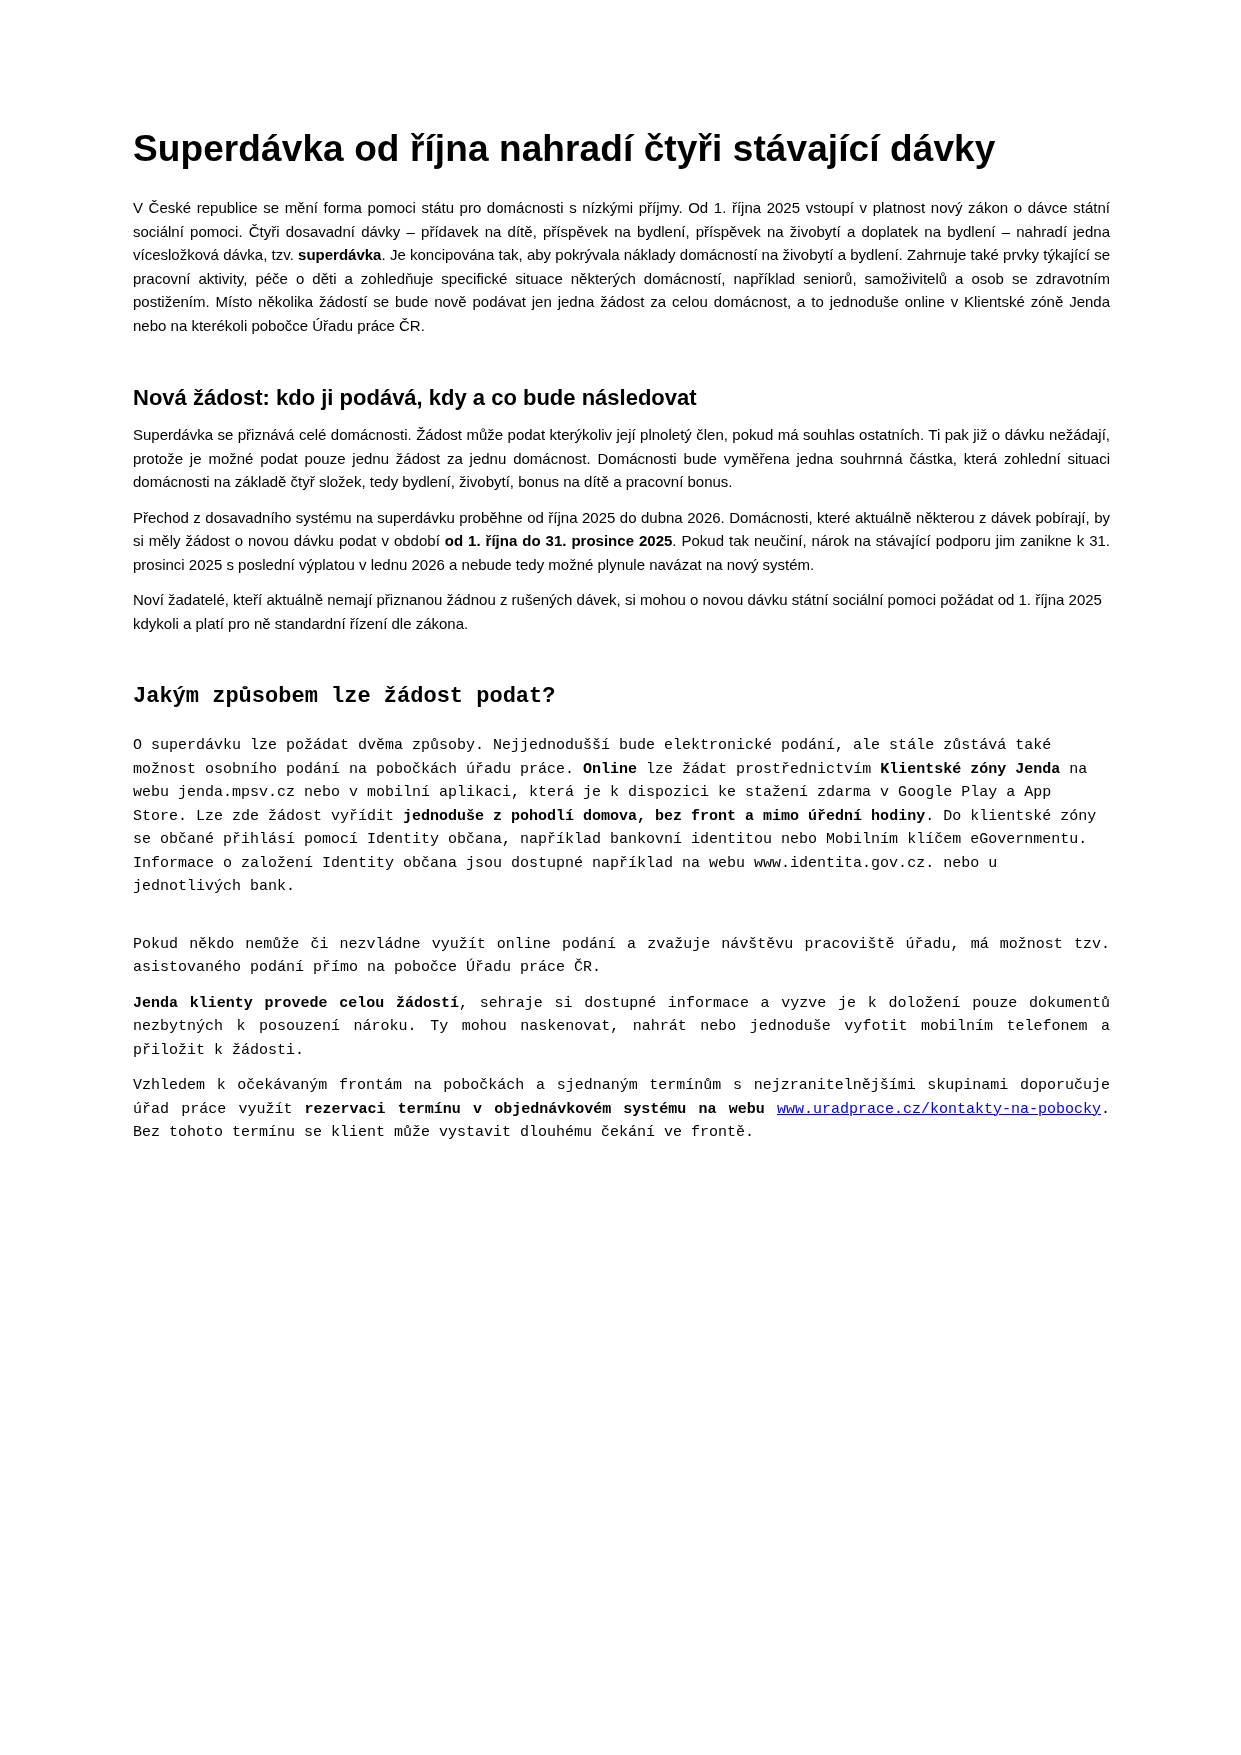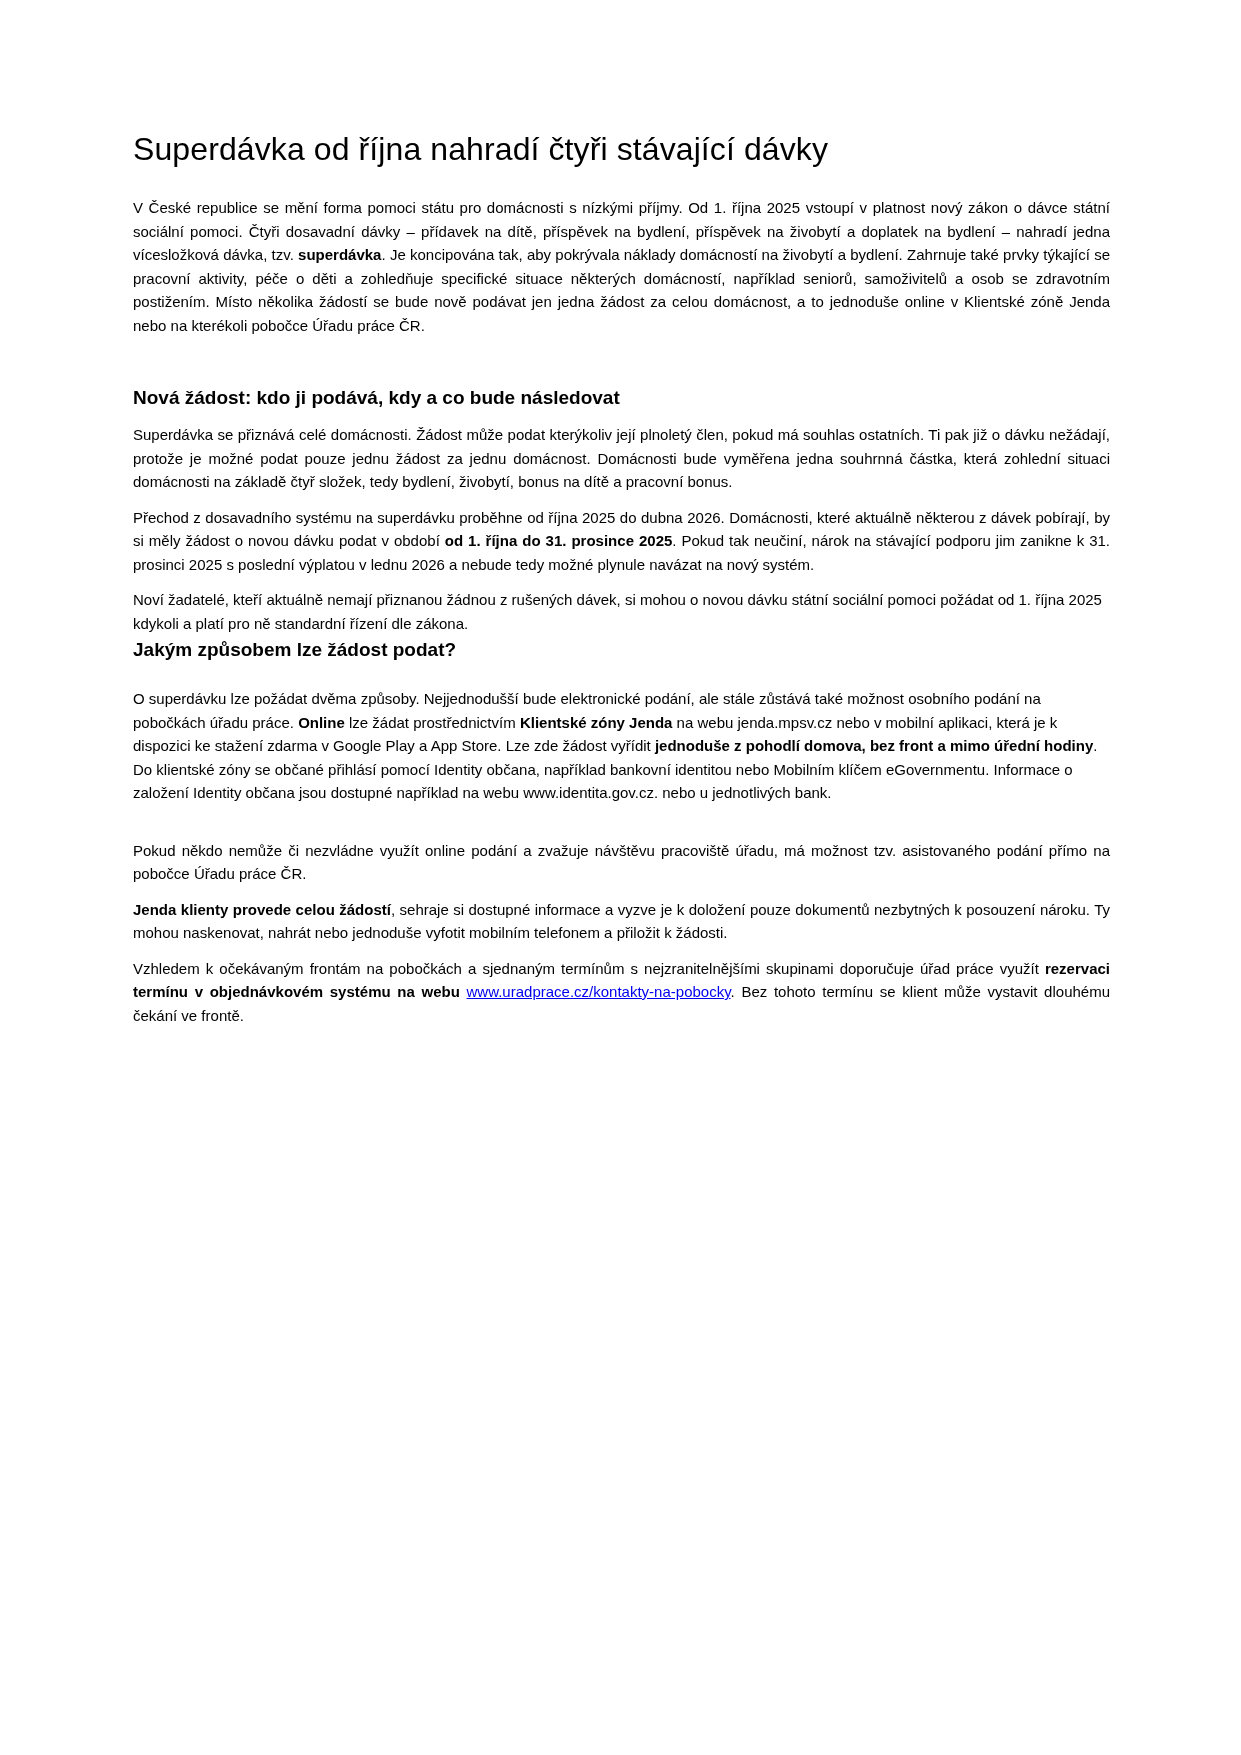--- a/index.html
+++ b/index.html
@@ -12,28 +12,28 @@
       color: #000000;
     }
     .page {
       position: absolute;
       left: 133px;
       top: 130px;
       width: 977px;
     }
     h1.doc-title {
       font-family: "Liberation Sans", sans-serif;
-      font-size: 32px;
-      font-weight: normal;
+      font-size: 37px;
+      font-weight: bold;
       margin: 0 0 28px 0;
       line-height: 38px;
       letter-spacing: 0.1px;
     }
     h2.section-heading {
-      font-size: 19px;
+      font-size: 22px;
       font-weight: bold;
       margin: 0;
       line-height: 30px;
     }
     p.para {
       font-size: 15px;
       line-height: 23.5px;
       margin: 0;
     }
     p.justify { text-align: justify; }
@@ -50,21 +50,21 @@
 
   <p class="para justify"><span>V České republice se mění forma pomoci státu pro domácnosti s nízkými příjmy. Od 1. října 2025 vstoupí v platnost nový zákon o dávce státní sociální pomoci. Čtyři dosavadní dávky – přídavek na dítě, příspěvek na bydlení, příspěvek na živobytí a doplatek na bydlení – nahradí jedna vícesložková dávka, tzv. </span><b>superdávka</b><span>. Je koncipována tak, aby pokrývala náklady domácností na živobytí a bydlení. Zahrnuje také prvky týkající se pracovní aktivity, péče o děti a zohledňuje specifické situace některých domácností, například seniorů, samoživitelů a osob se zdravotním postižením. Místo několika žádostí se bude nově podávat jen jedna žádost za celou domácnost, a to jednoduše online v Klientské zóně Jenda nebo na kterékoli pobočce Úřadu práce ČR.</span></p>
 
   <div style="margin-top:46px;">
     <h2 class="section-heading" style="margin-bottom:10px;">Nová žádost: kdo ji podává, kdy a co bude následovat</h2>
     <p class="para justify" style="margin-bottom:12px;"><span>Superdávka se přiznává celé domácnosti. Žádost může podat kterýkoliv její plnoletý člen, pokud má souhlas ostatních. Ti pak již o dávku nežádají, protože je možné podat pouze jednu žádost za jednu domácnost. Domácnosti bude vyměřena jedna souhrnná částka, která zohlední situaci domácnosti na základě čtyř složek, tedy bydlení, živobytí, bonus na dítě a pracovní bonus.</span></p>
     <p class="para justify" style="margin-bottom:12px;"><span>Přechod z dosavadního systému na superdávku proběhne od října 2025 do dubna 2026. Domácnosti, které aktuálně některou z dávek pobírají, by si měly žádost o novou dávku podat v období </span><b>od 1. října do 31. prosince 2025</b><span>. Pokud tak neučiní, nárok na stávající podporu jim zanikne k 31. prosinci 2025 s poslední výplatou v lednu 2026 a nebude tedy možné plynule navázat na nový systém.</span></p>
     <p class="para left"><span>Noví žadatelé, kteří aktuálně nemají přiznanou žádnou z rušených dávek, si mohou o novou dávku státní sociální pomoci požádat od 1. října 2025 kdykoli a platí pro ně standardní řízení dle zákona.</span></p>
   </div>
 
-  <div style="">
+  <div style="margin-top:47px;font-family:Liberation Mono, monospace;">
     <h2 class="section-heading" style="margin-bottom:22px;">Jakým způsobem lze žádost podat?</h2>
     <p class="para left" style="margin-bottom:34px;"><span>O superdávku lze požádat dvěma způsoby. Nejjednodušší bude elektronické podání, ale stále zůstává také možnost osobního podání na pobočkách úřadu práce. </span><b>Online</b><span> lze žádat prostřednictvím </span><b>Klientské zóny Jenda</b><span> na webu jenda.mpsv.cz nebo v mobilní aplikaci, která je k dispozici ke stažení zdarma v Google Play a App Store. Lze zde žádost vyřídit </span><b>jednoduše z pohodlí domova, bez front a mimo úřední hodiny</b><span>. Do klientské zóny se občané přihlásí pomocí Identity občana, například bankovní identitou nebo Mobilním klíčem eGovernmentu. Informace o založení Identity občana jsou dostupné například na webu www.identita.gov.cz. nebo u jednotlivých bank.</span></p>
     <p class="para justify" style="margin-bottom:12px;"><span>Pokud někdo nemůže či nezvládne využít online podání a zvažuje návštěvu pracoviště úřadu, má možnost tzv. asistovaného podání přímo na pobočce Úřadu práce ČR.</span></p>
     <p class="para justify" style="margin-bottom:12px;"><b>Jenda klienty provede celou žádostí</b><span>, sehraje si dostupné informace a vyzve je k doložení pouze dokumentů nezbytných k posouzení nároku. Ty mohou naskenovat, nahrát nebo jednoduše vyfotit mobilním telefonem a přiložit k žádosti.</span></p>
     <p class="para justify" style="margin-bottom:12px;"><span>Vzhledem k očekávaným frontám na pobočkách a sjednaným termínům s nejzranitelnějšími skupinami doporučuje úřad práce využít </span><b>rezervaci termínu v objednávkovém systému na webu</b><span> </span><a class="link" href="#">www.uradprace.cz/kontakty-na-pobocky</a><span>. Bez tohoto termínu se klient může vystavit dlouhému čekání ve frontě.</span></p>
   </div>
 
 </div>
 
 </body></html>

